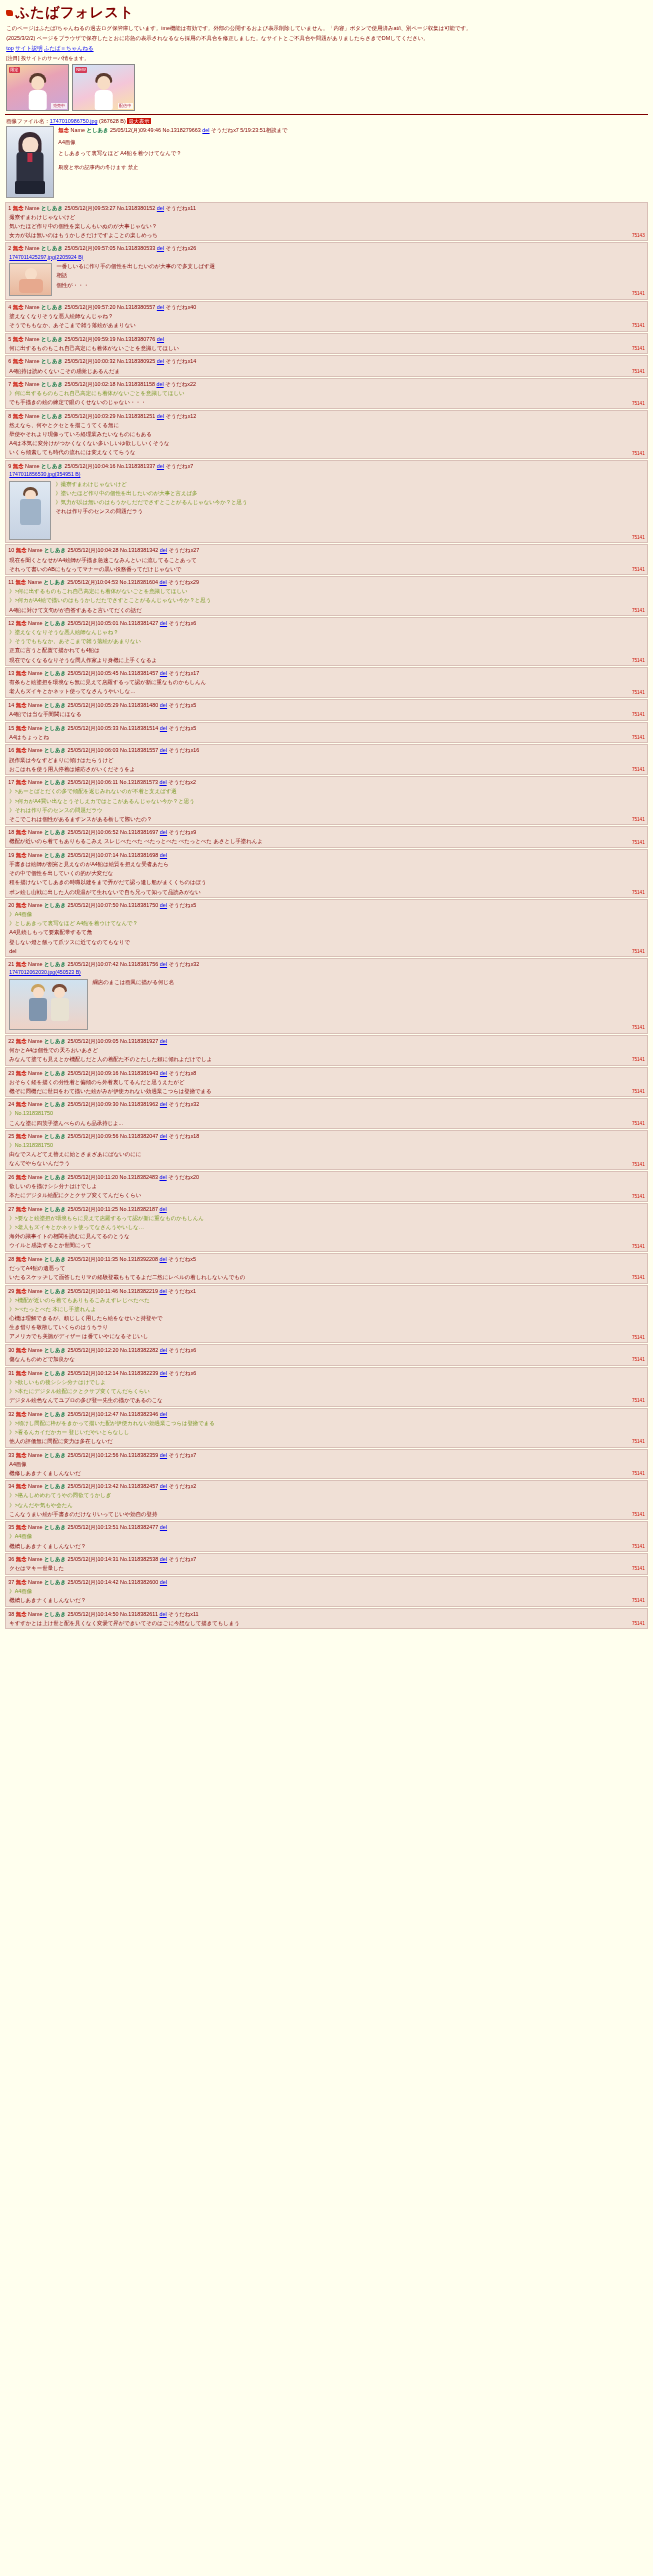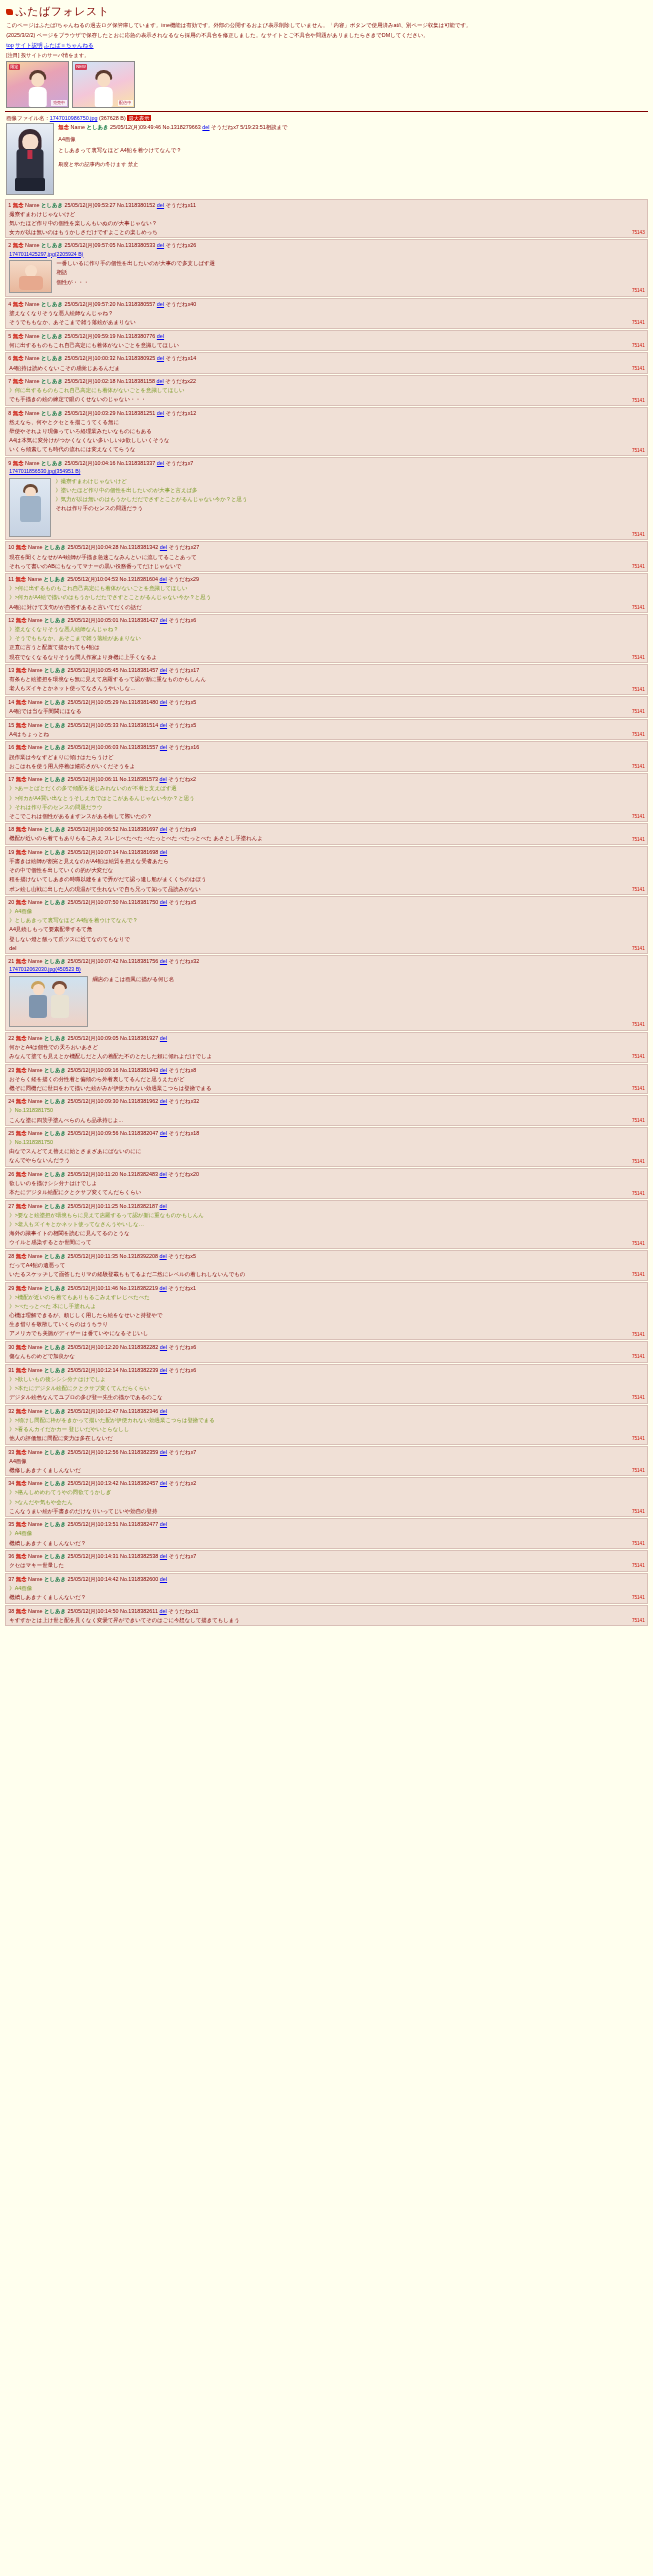--- a/index.html
+++ b/index.html
@@ -11,21 +11,21 @@
     color:#800000;
   }
   .page{width:653px;position:relative;padding:0 0 10.3px 0;box-sizing:border-box;}
   .inner{padding:3.1px 5.2px 0 5.2px;}
   a{color:#0000ee;text-decoration:underline;}
   .logo{display:flex;align-items:center;gap:2.1px;margin:1px 0 3.1px 1px;}
   .logo .leaf{
     width:7.2px;height:6.2px;background:#cc2200;border-radius:1px 3.1px 1px 3.1px;
     display:inline-block;
   }
-  .logo .title{font-size:11px;font-weight:normal;color:#800000;letter-spacing:0.5px;}
+  .logo .title{font-size:14px;font-weight:bold;color:#800000;letter-spacing:0.5px;}
   .notice{font-size:5.4px;line-height:1.45;color:#800000;margin:0 0 2.1px 1px;}
   .notice p{margin:0 0 2.1px 0;}
   .toplinks{font-size:5.4px;margin:1px 0 3.1px 1px;}
   .rulebar{font-size:5.2px;margin:1px 0 2.1px 1px;color:#800000;}
   .banners{display:flex;gap:3.1px;margin:2.1px 0 3.1px 1px;}
   .banner{
     width:61px;height:45px;border:0.5px solid #888;position:relative;overflow:hidden;
     background:#f3c9d6;
   }
   .banner.b1{background:linear-gradient(160deg,#f7d6a0 0%,#e8a2b5 40%,#caa6d8 100%);}

